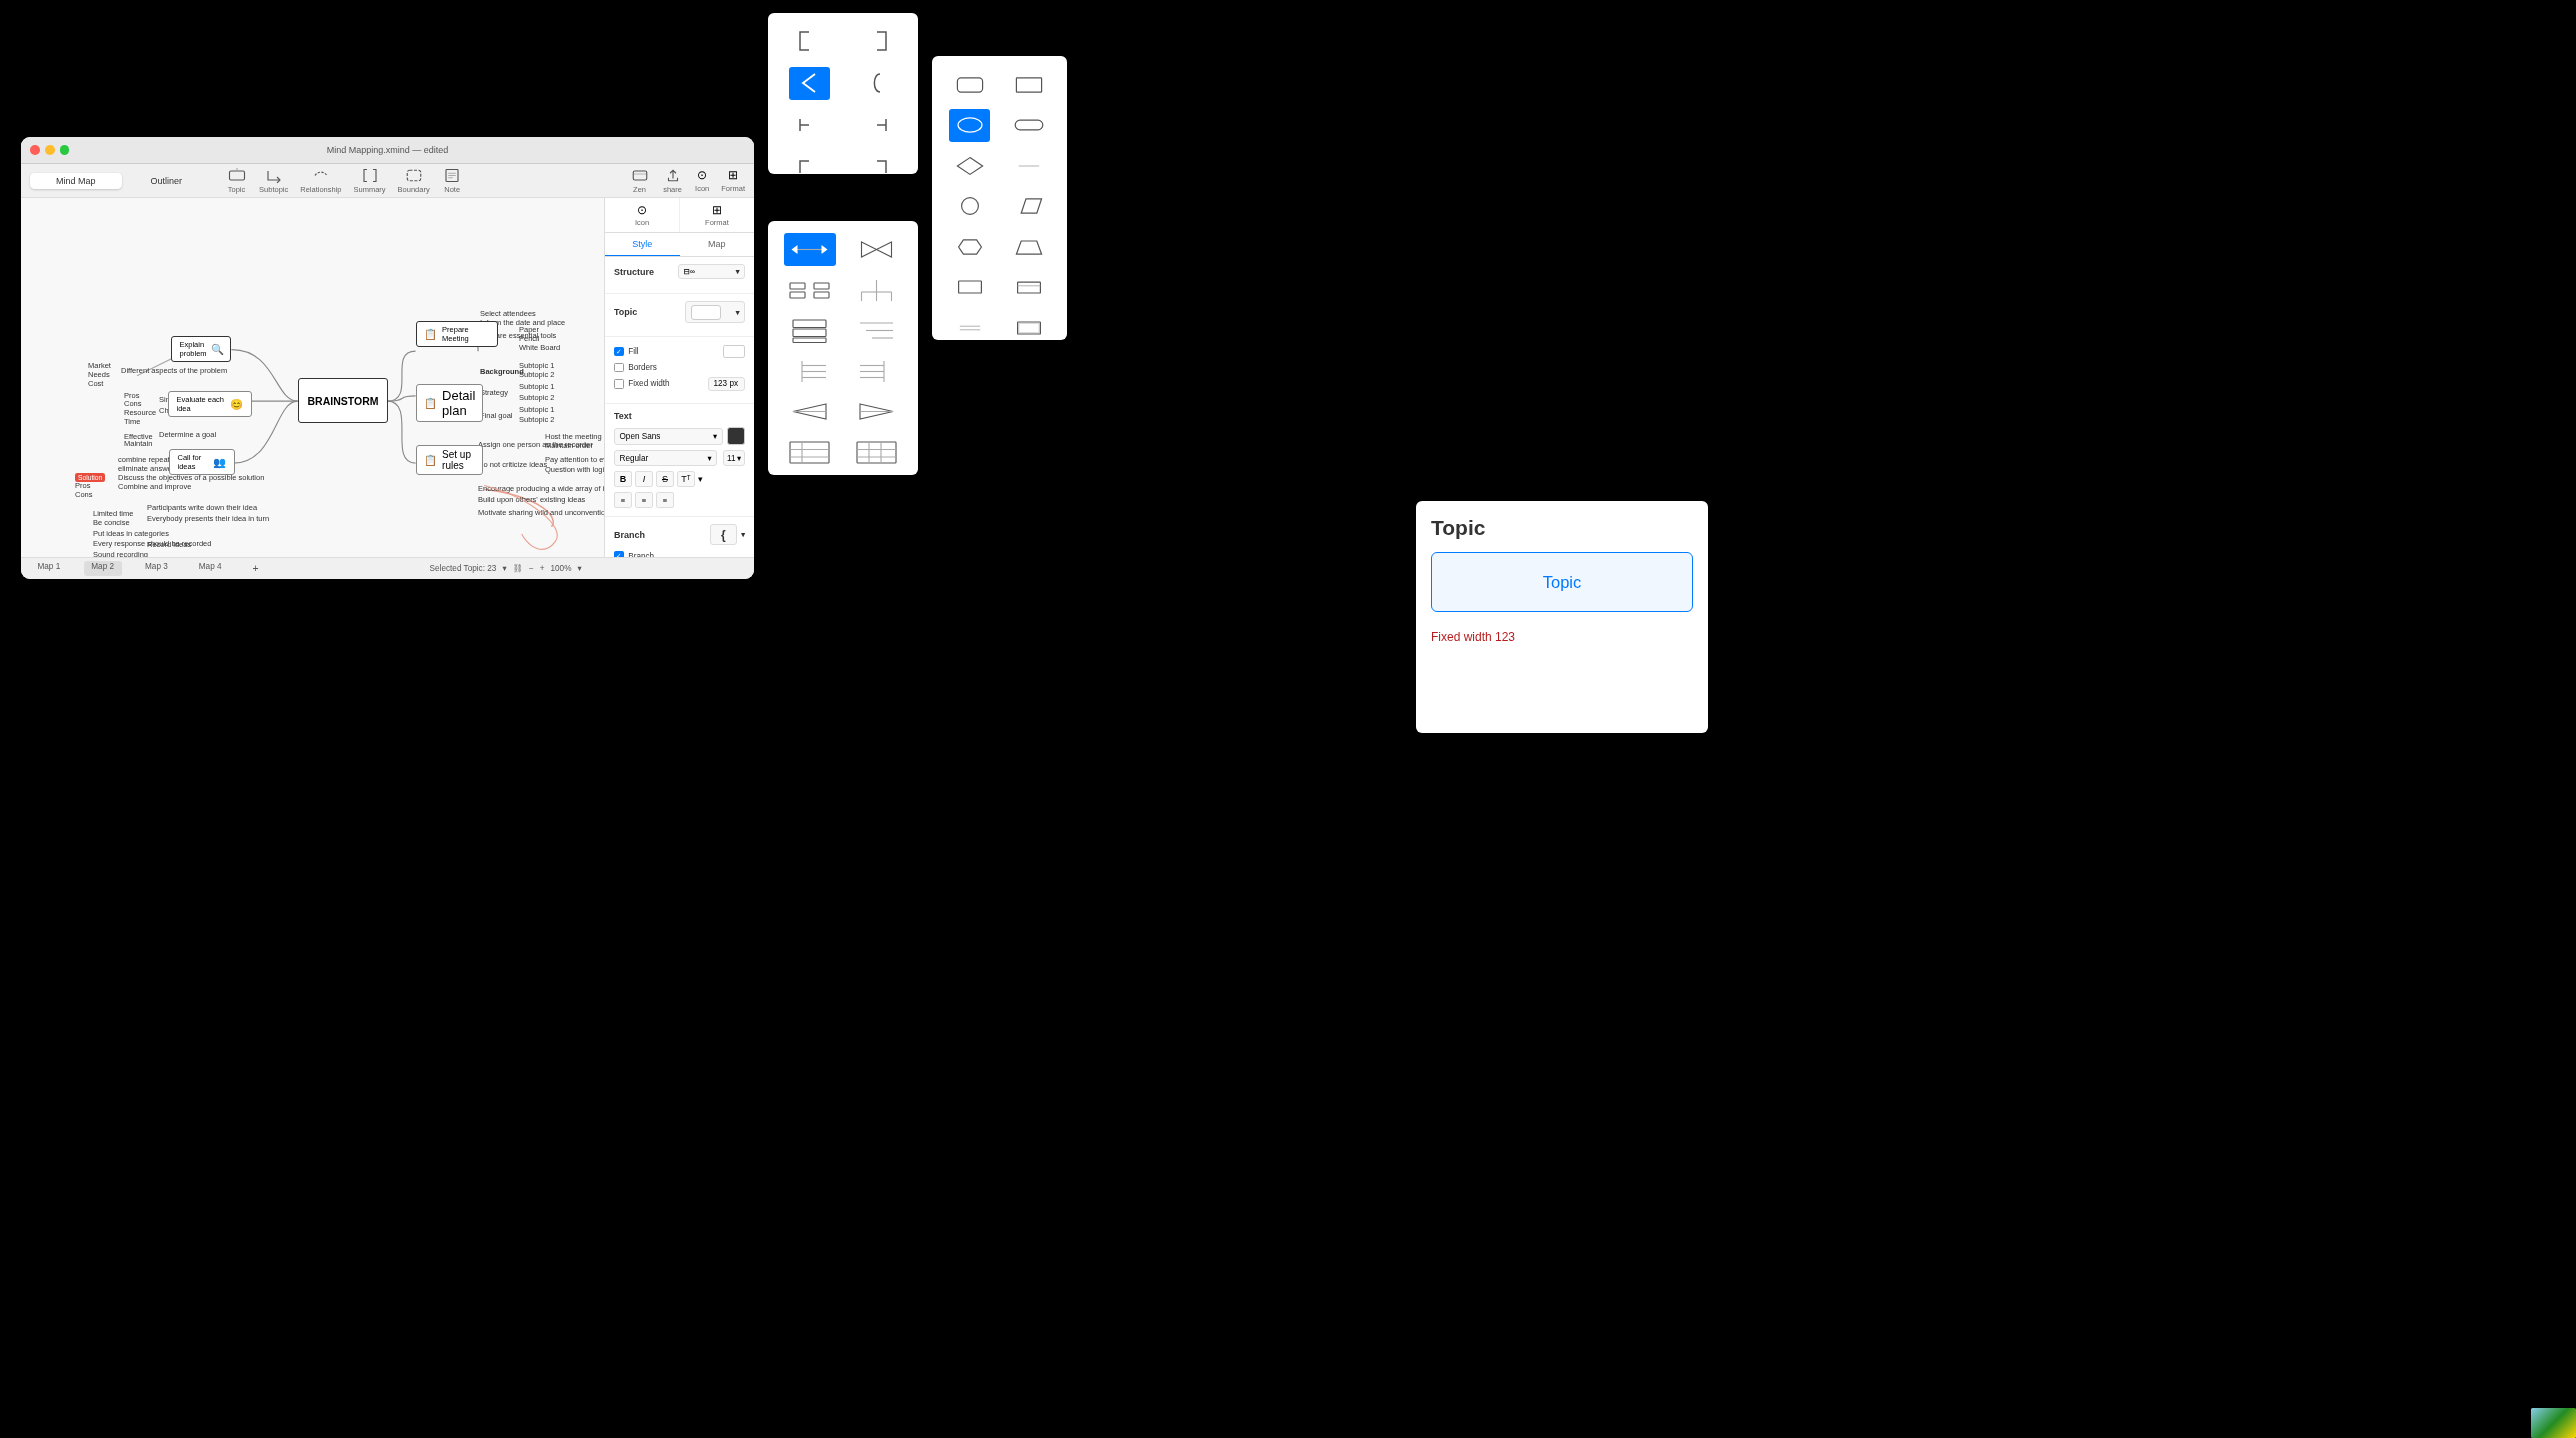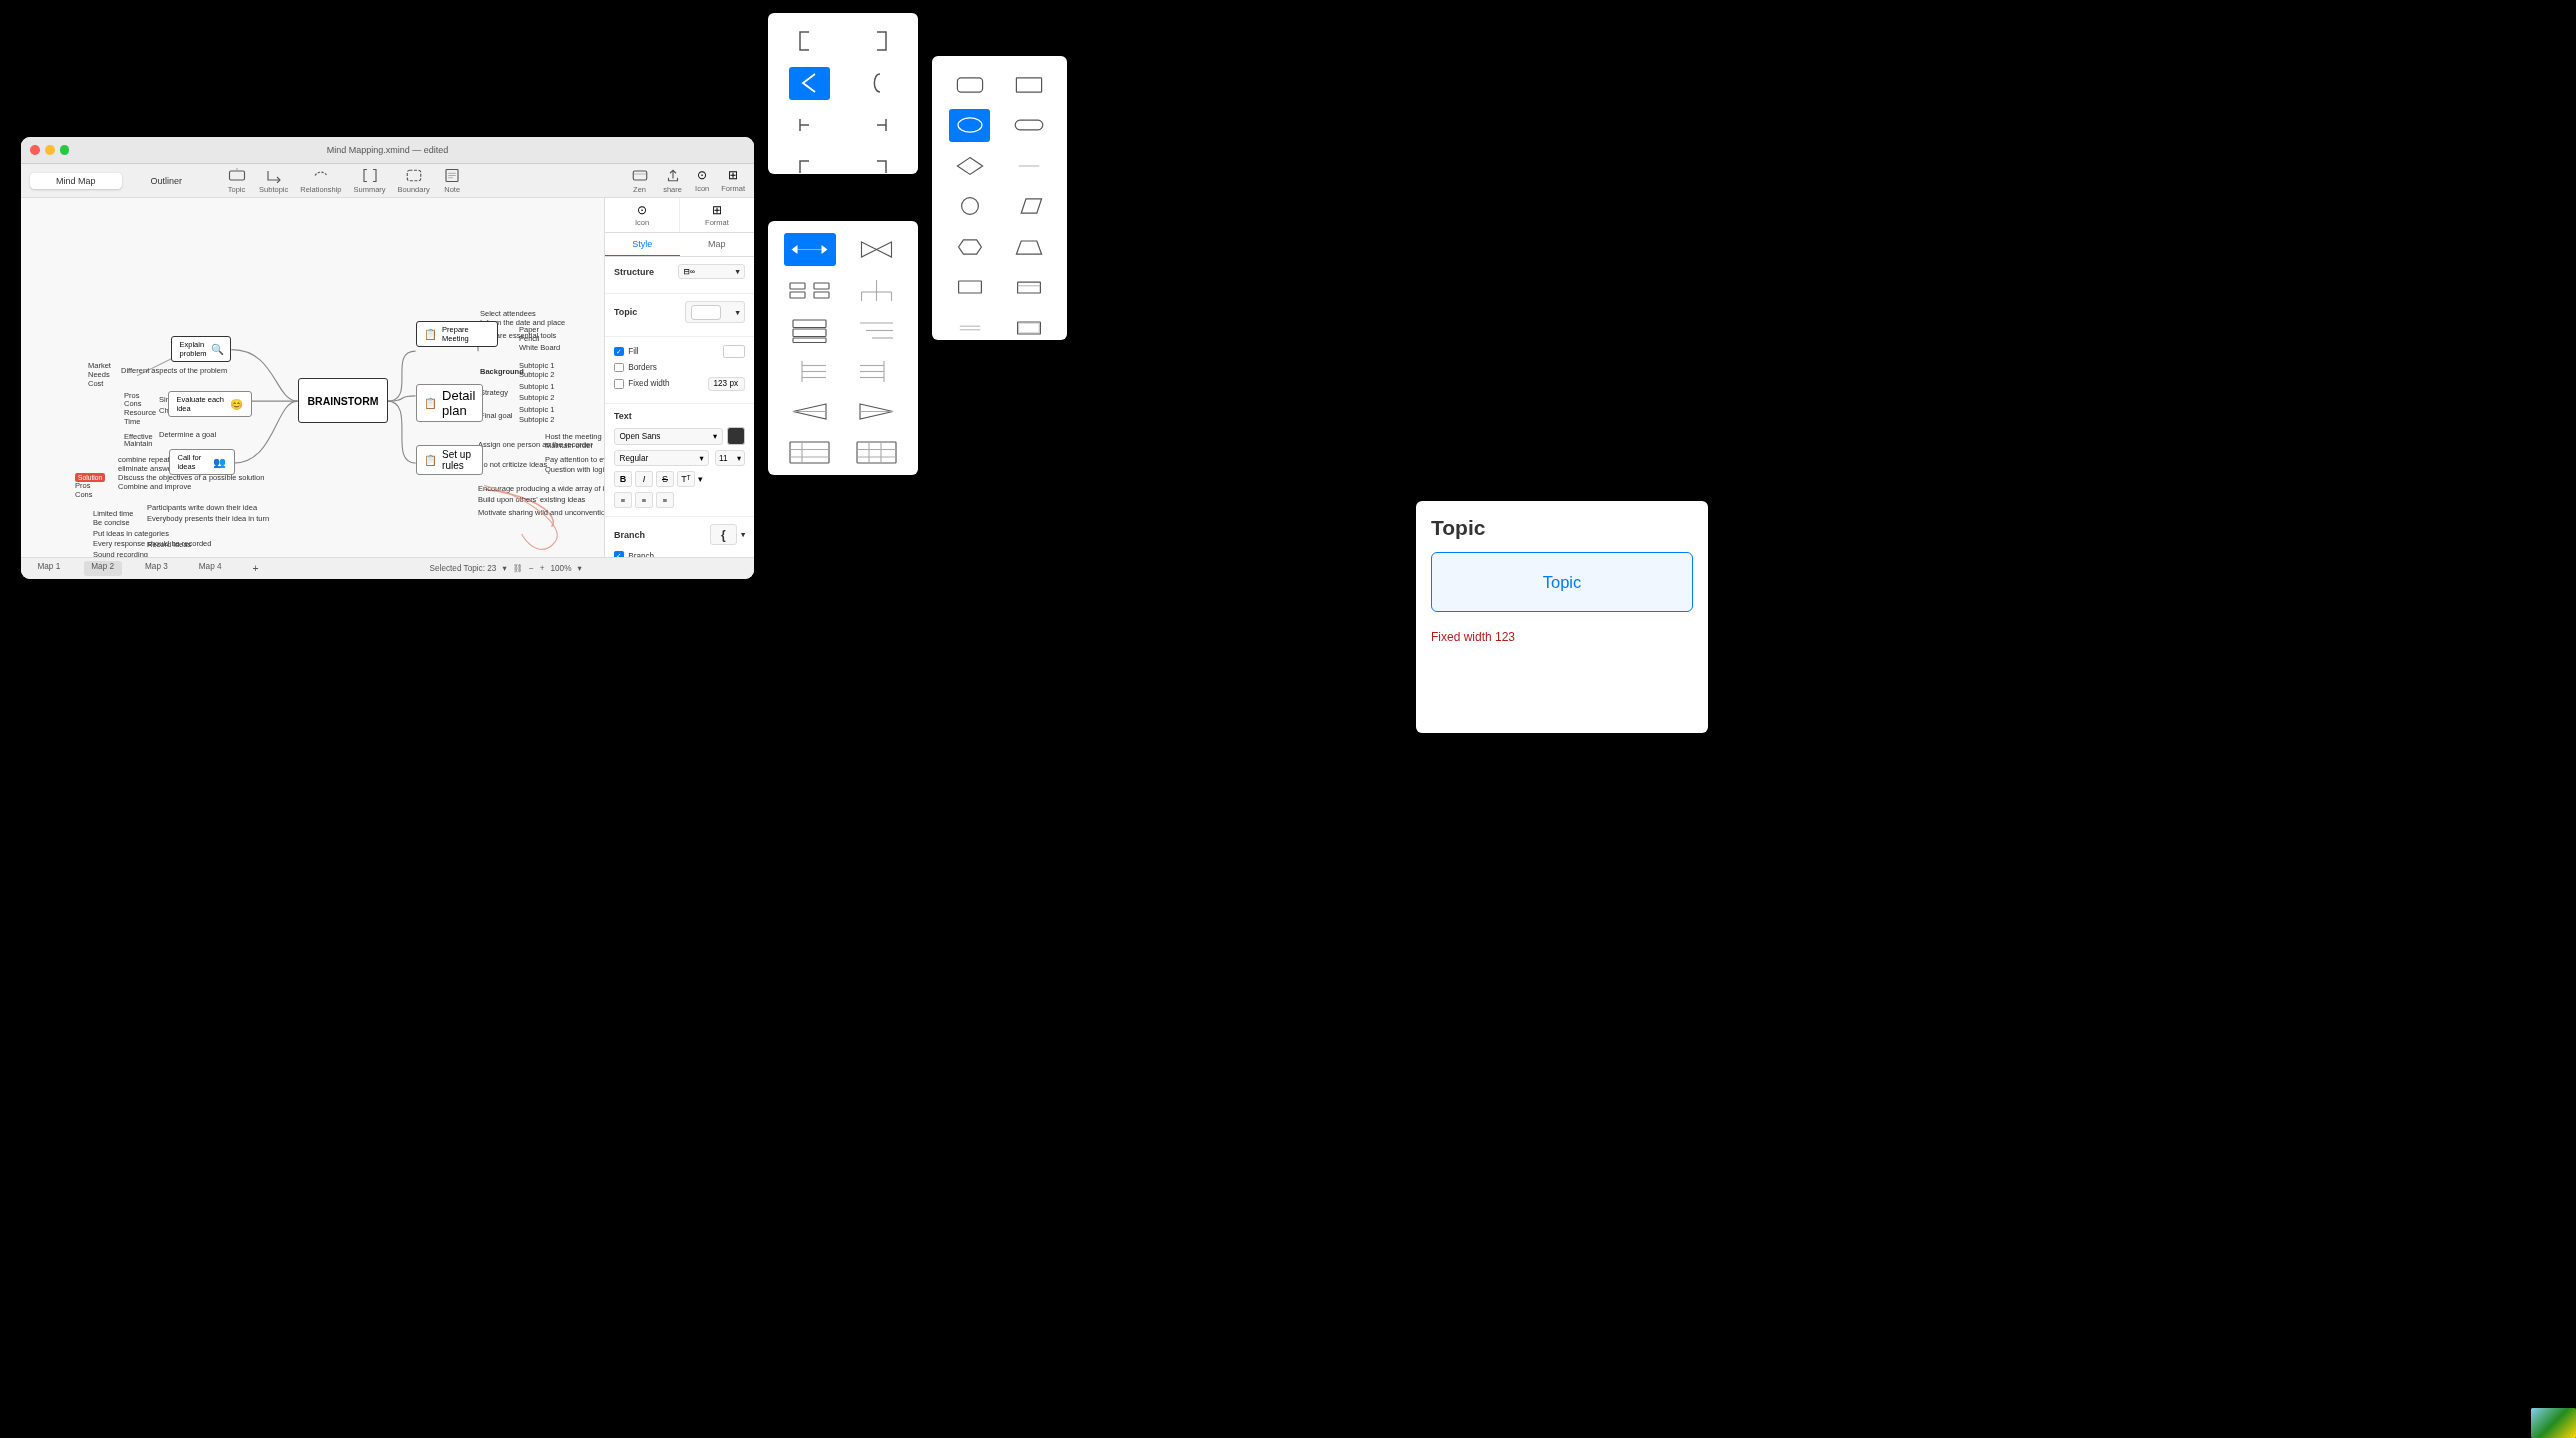--- a/index.html
+++ b/index.html
@@ -600,21 +600,21 @@
       font-size: 7.5px;
       color: #666;
     }
 
     .size-select {
       border: 0.7px solid #ddd;
       border-radius: 3px;
       background: #f8f8f8;
       font-size: 8.2px;
       padding: 2.2px 3px;
-      width: 30px;
+      width: 22px;
     }
 
     .branch-select-row {
       display: flex;
       align-items: center;
       gap: 4.5px;
     }
 
     .branch-icon-box {
       width: 27px;

